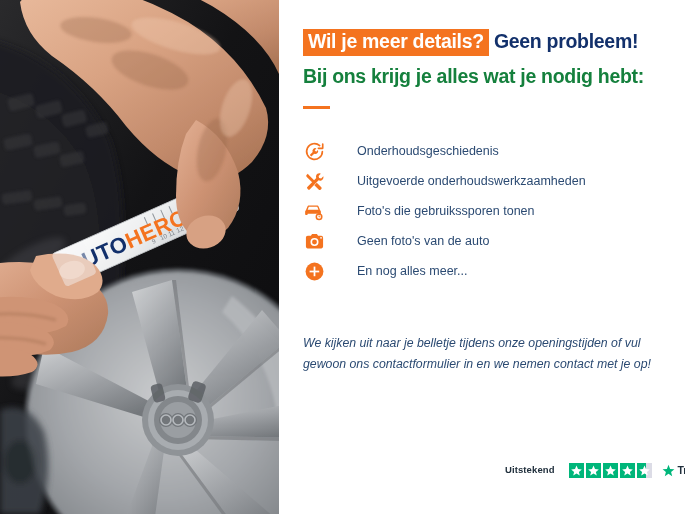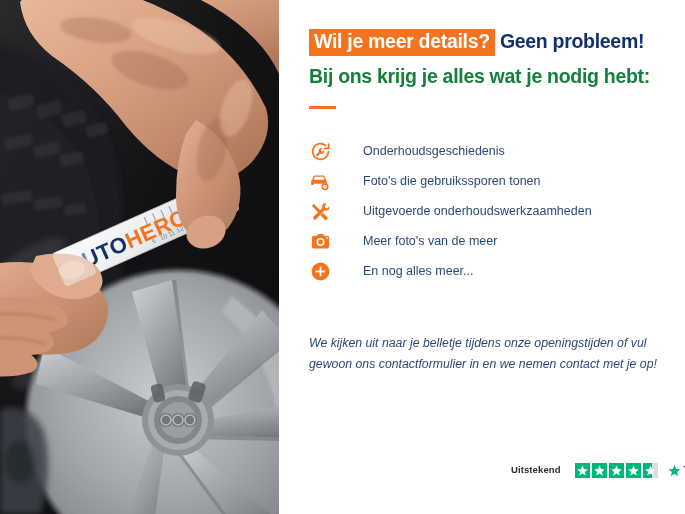--- a/index.html
+++ b/index.html
@@ -39,21 +39,21 @@
   .content-panel {
     position: relative;
     flex: 1 1 auto;
     height: 514px;
     background: #ffffff;
     padding: 0;
   }
 
   .inner {
     position: absolute;
-    left: 30px;
+    left: 24px;
     top: 0;
     width: 350px;
     height: 454px;
   }
 
   
   .heading {
     position: absolute;
     left: 0;
     top: 29px;
@@ -416,57 +416,57 @@
               <path d="M14.2 8.5a3.2 3.2 0 0 0-4.3 4.2l-3.3 3.3 1.8 1.8 3.3-3.3a3.2 3.2 0 0 0 4.2-4.3l-2 2-1.7-1.7z" fill="#f4731f" stroke="none"></path>
             </svg>
           </span>
           <span class="feature-label">Onderhoudsgeschiedenis</span>
         </li>
 
         <li class="feature-item">
           <span class="feature-icon">
             <svg width="21" height="21" viewBox="0 0 24 24">
               <g fill="#f4731f">
+                <path d="M4.4 3.2 2.9 4.7c-.5.5-.5 1.3 0 1.8l8.4 8.4 2.3-2.3L5.2 4.2c-.2-.3-.5-.6-.8-1z"></path>
+                <path d="M14.6 13.4l5.2 5.2c.5.5.5 1.4 0 1.9l-.9.9c-.5.5-1.4.5-1.9 0l-5.2-5.2 2.8-2.8z"></path>
+                <path d="M19.8 2.8c-1.9-.6-4 .4-4.7 2.3-.4 1-.3 2.1.1 3L5 18.3c-.5.5-.5 1.3 0 1.8l.9.9c.5.5 1.3.5 1.8 0L17.9 10.7c1 .4 2.1.5 3.1.1 1.9-.7 2.9-2.8 2.3-4.7l-2.5 2.5-2.4-.5-.5-2.4 2.5-2.5-.6-.4z" transform="translate(-1.2,0)"></path>
+              </g>
+            </svg>
+          </span>
+          <span class="feature-label">Uitgevoerde onderhoudswerkzaamheden</span>
+        </li>
+
+        <li class="feature-item">
+          <span class="feature-icon">
+            <svg width="21" height="21" viewBox="0 0 24 24">
+              <g fill="#f4731f">
                 <path d="M2.2 10.6 3.8 6.5c.3-.8 1-1.3 1.9-1.3h9.2c.8 0 1.6.5 1.9 1.3l1.6 4.1c.5.2.9.7.9 1.3v3.2c0 .5-.4.9-.9.9h-1.1c-.5 0-.9-.4-.9-.9v-.6H4.2v.6c0 .5-.4.9-.9.9H2.2c-.5 0-.9-.4-.9-.9v-3.2c0-.6.4-1.1.9-1.3zM5.3 7l-1.1 3h12.3l-1.1-3c-.1-.3-.4-.5-.7-.5H6c-.3 0-.6.2-.7.5z"></path>
                 <circle cx="5.6" cy="12.4" r="1.2"></circle>
                 <circle cx="14.6" cy="12.4" r="1.2"></circle>
                 <path d="M17.2 14.1a4 4 0 1 0 0 8 4 4 0 0 0 0-8zm0 1.7a2.3 2.3 0 1 1 0 4.6 2.3 2.3 0 0 1 0-4.6z"></path>
                 <rect x="16.7" y="16.4" width="1" height="2.1" rx="0.5"></rect>
                 <rect x="17.2" y="17.6" width="1.8" height="1" rx="0.5"></rect>
               </g>
             </svg>
           </span>
           <span class="feature-label">Foto's die gebruikssporen tonen</span>
         </li>
 
         <li class="feature-item">
           <span class="feature-icon">
             <svg width="21" height="21" viewBox="0 0 24 24">
               <g fill="#f4731f">
-                <path d="M4.4 3.2 2.9 4.7c-.5.5-.5 1.3 0 1.8l8.4 8.4 2.3-2.3L5.2 4.2c-.2-.3-.5-.6-.8-1z"></path>
-                <path d="M14.6 13.4l5.2 5.2c.5.5.5 1.4 0 1.9l-.9.9c-.5.5-1.4.5-1.9 0l-5.2-5.2 2.8-2.8z"></path>
-                <path d="M19.8 2.8c-1.9-.6-4 .4-4.7 2.3-.4 1-.3 2.1.1 3L5 18.3c-.5.5-.5 1.3 0 1.8l.9.9c.5.5 1.3.5 1.8 0L17.9 10.7c1 .4 2.1.5 3.1.1 1.9-.7 2.9-2.8 2.3-4.7l-2.5 2.5-2.4-.5-.5-2.4 2.5-2.5-.6-.4z" transform="translate(-1.2,0)"></path>
-              </g>
-            </svg>
-          </span>
-          <span class="feature-label">Uitgevoerde onderhoudswerkzaamheden</span>
-        </li>
-
-        <li class="feature-item">
-          <span class="feature-icon">
-            <svg width="21" height="21" viewBox="0 0 24 24">
-              <g fill="#f4731f">
                 <path d="M9.2 3.4h5.6l1.3 2.1h3.6c1.2 0 2.1 1 2.1 2.1v10.2c0 1.2-1 2.1-2.1 2.1H4.3c-1.2 0-2.1-1-2.1-2.1V7.6c0-1.2 1-2.1 2.1-2.1h3.6l1.3-2.1z"></path>
                 <circle cx="12" cy="12.6" r="4.6" fill="#ffffff"></circle>
                 <circle cx="12" cy="12.6" r="2.8" fill="#f4731f"></circle>
                 <rect x="18.3" y="7.1" width="2.4" height="1.5" rx="0.5" fill="#ffffff"></rect>
               </g>
             </svg>
           </span>
-          <span class="feature-label">Meer foto's van de meer</span>
+          <span class="feature-label">Geen foto's van de auto</span>
         </li>
 
         <li class="feature-item">
           <span class="feature-icon">
             <svg width="21" height="21" viewBox="0 0 24 24">
               <circle cx="12" cy="12" r="10.2" fill="#f4731f"></circle>
               <path d="M11 6.4h2v11h-2z" fill="#ffffff"></path>
               <path d="M6.4 11h11v2h-11z" fill="#ffffff"></path>
             </svg>
           </span>

